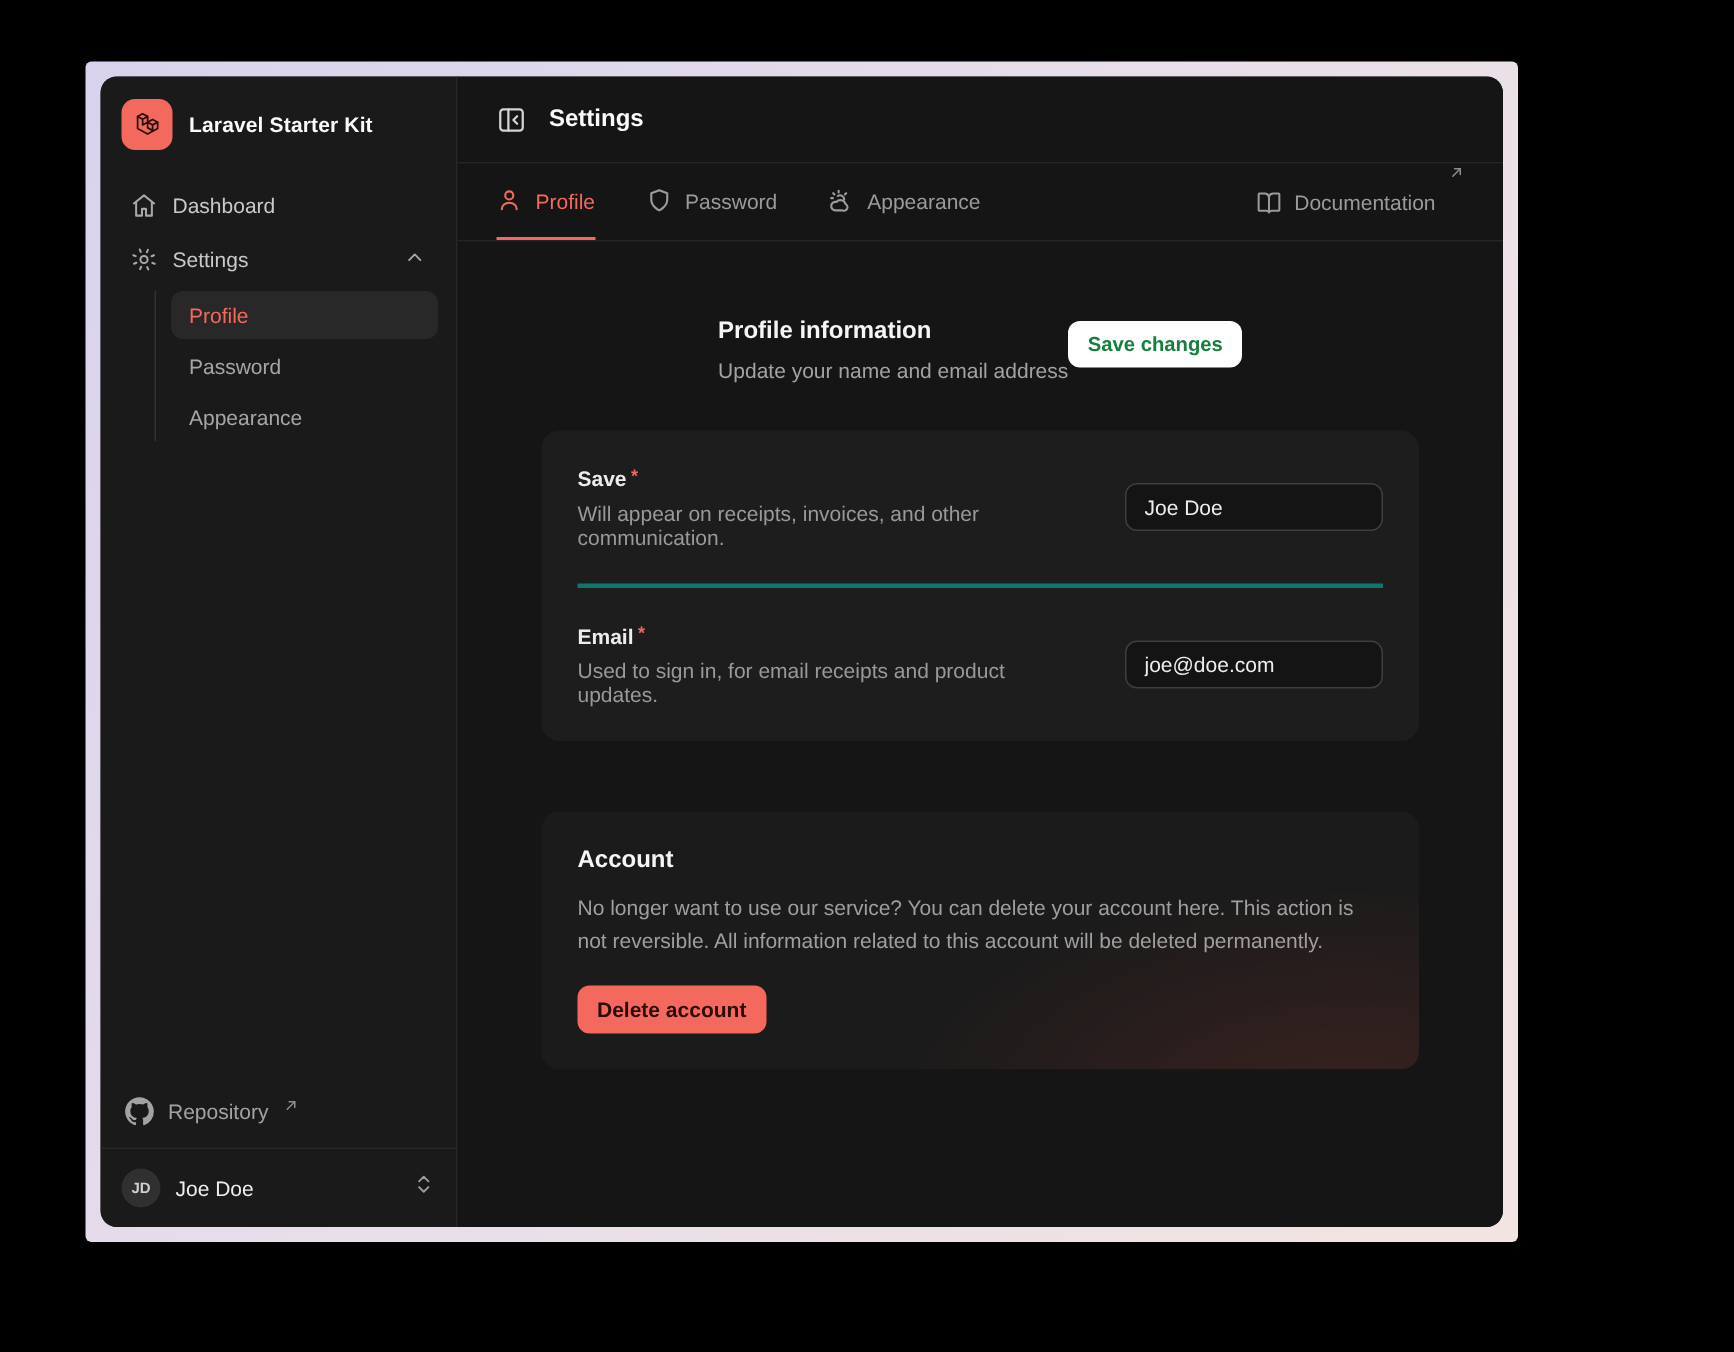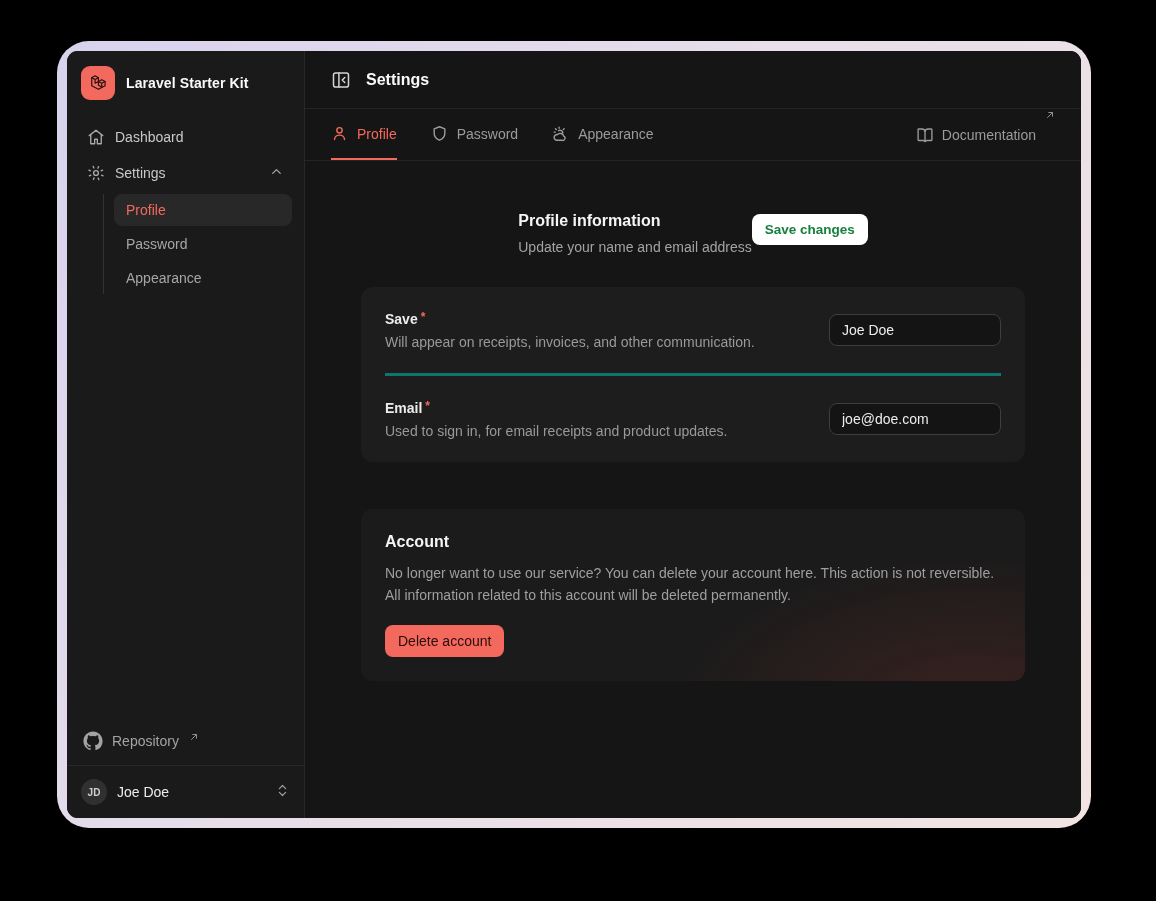--- a/index.html
+++ b/index.html
@@ -1,20 +1,20 @@
 <!DOCTYPE html>
 <html><head>
 <meta charset="utf-8">
 <style>
   * { margin:0; padding:0; box-sizing:border-box; }
   html,body { width:1156px; height:901px; background:#000; font-family:"Liberation Sans", sans-serif; overflow:hidden; }
 
   .frame {
-    position:absolute; left:57px; top:41px; width:1034px; height:787px;
-    border-radius:32px; padding:10px;
+    position:absolute; left:57px; top:41px; width:955px; height:787px;
+    border-radius:4px; padding:10px;
     background:linear-gradient(125deg,#d8d2ed 0%,#e7deea 45%,#f2e4e1 100%);
   }
   .app {
     width:100%; height:100%; border-radius:11px; overflow:hidden;
     display:flex; background:#151515; color:#e5e5e5;
   }
 
   
   .sidebar { width:238px; flex:none; background:#1a1a1a; border-right:1px solid #282828; display:flex; flex-direction:column; }
   .sidebar-header { display:flex; align-items:center; gap:11px; padding:15px 14px 10px 14px; }
@@ -62,21 +62,21 @@
   .field-row + .field-row { border-top:3px solid #0f766e;gap:37px; }
   .field-label { font-size:14px; font-weight:600; color:#ececec; }
   .req { color:#f4695e; font-size:12px; margin-left:3px; vertical-align:3px; }
   .field-desc { margin-top:7px; font-size:14px; color:#999999; }
   .text-input { width:172px; height:32px; background:#141414; border:1px solid #3e3e3e; border-radius:8px; color:#ededed; font-family:inherit; font-size:14px; padding:0 12px; }
 
   .account-card { margin-top:47px; border-radius:12px; padding:24px;
     background:radial-gradient(420px 210px at 92% 115%, rgba(210,70,55,0.16), rgba(210,70,55,0) 70%), #1c1b1b; }
   .account-title { font-size:16px; font-weight:700; color:#f5f5f5; }
   .account-desc { margin-top:11px; font-size:14px; line-height:1.58; color:#9f9f9f; max-width:620px; }
-  .delete-btn { margin-top:19px; background:#f4695e; color:#2a0c08; border:none; border-radius:8px; font-family:inherit; font-size:14px; font-weight:400; padding:8px 13px; cursor:pointer; }
+  .delete-btn { margin-top:19px; background:#f4695e; color:#2a0c08; border:none; border-radius:8px; font-family:inherit; font-size:14px; font-weight:700; padding:8px 13px; cursor:pointer; }
 </style>
 </head>
 <body>
 
 <div class="frame">
   <div class="app">
 
     <aside class="sidebar">
       <div class="sidebar-header">
         <span class="logo-box">

